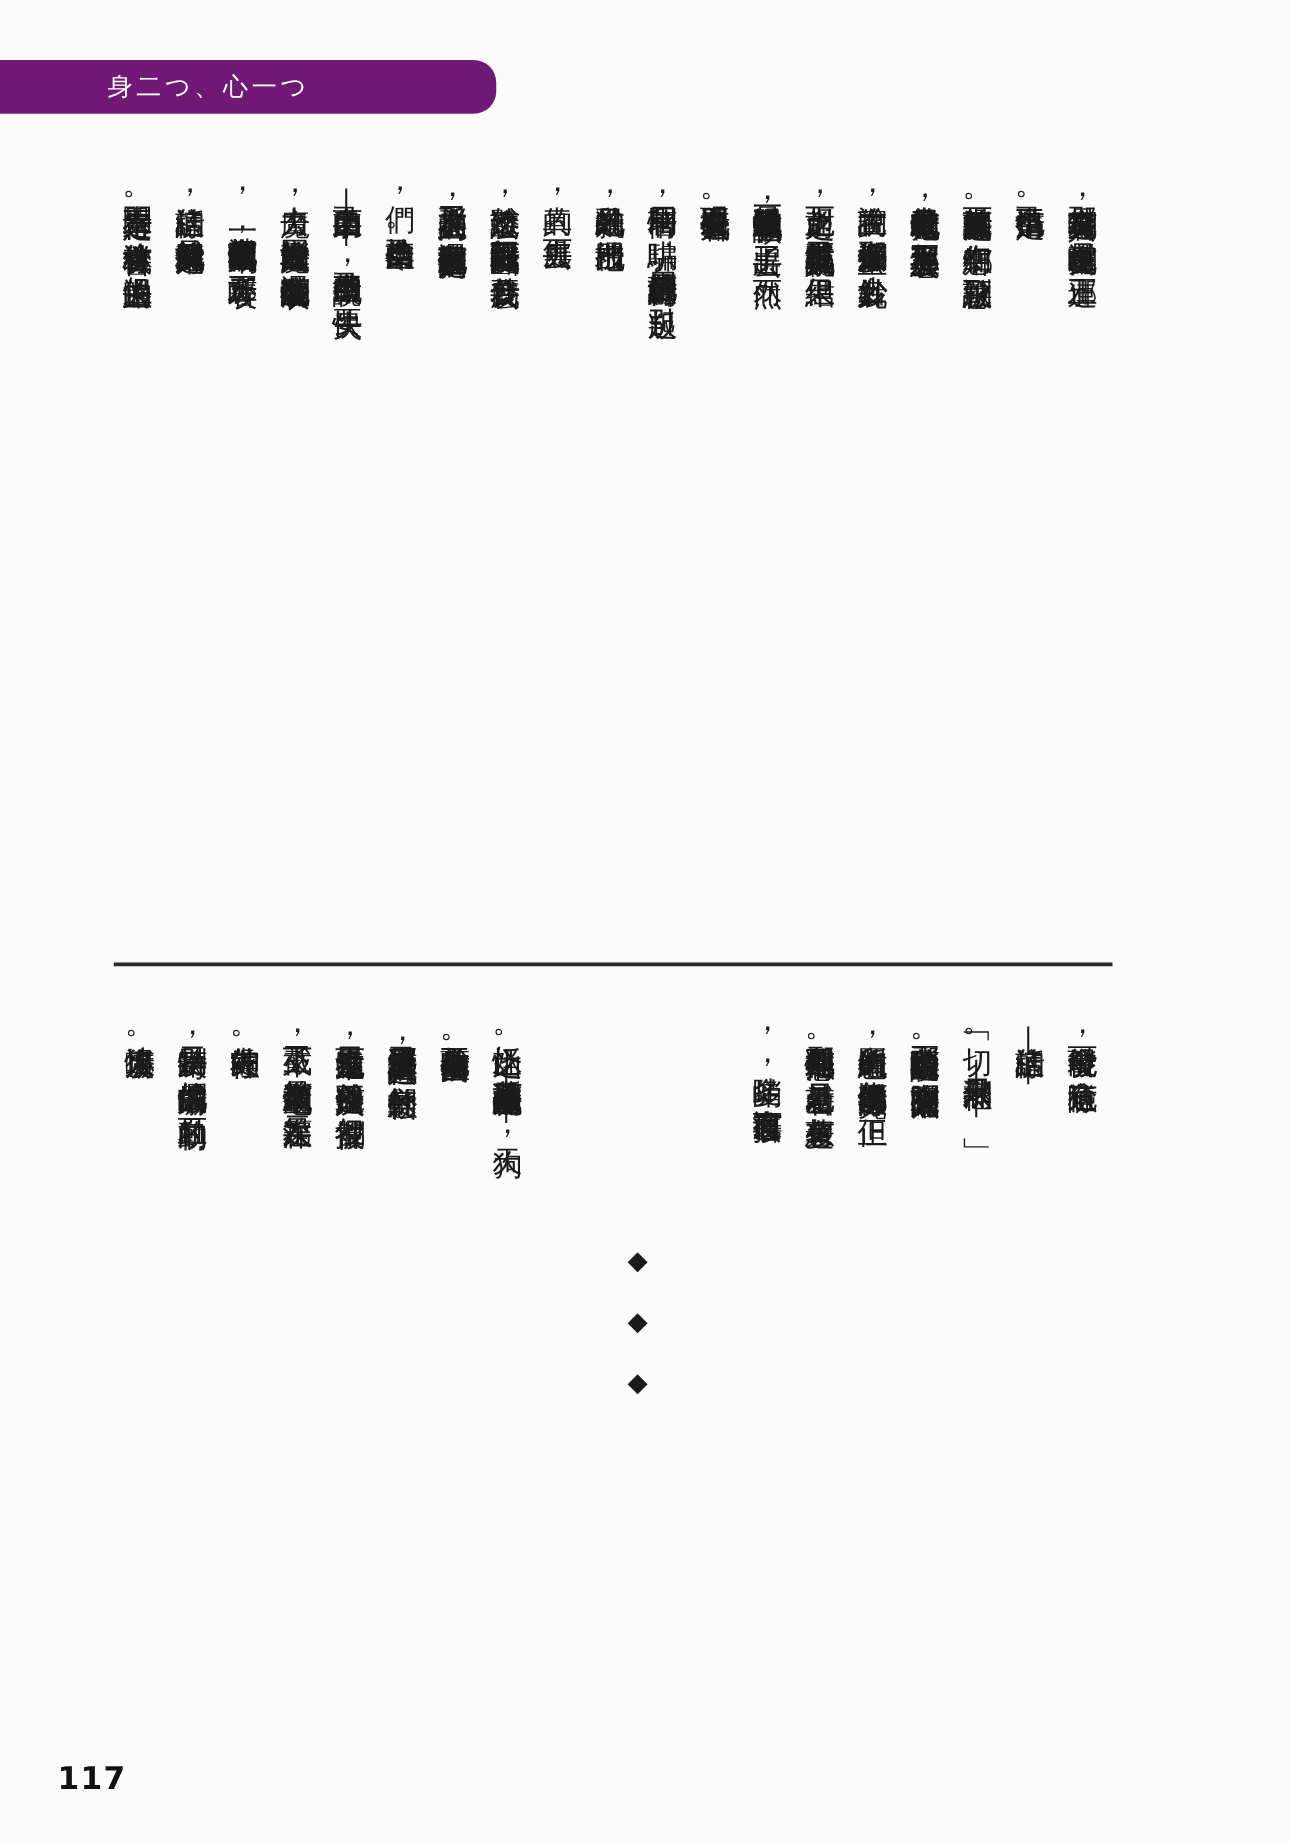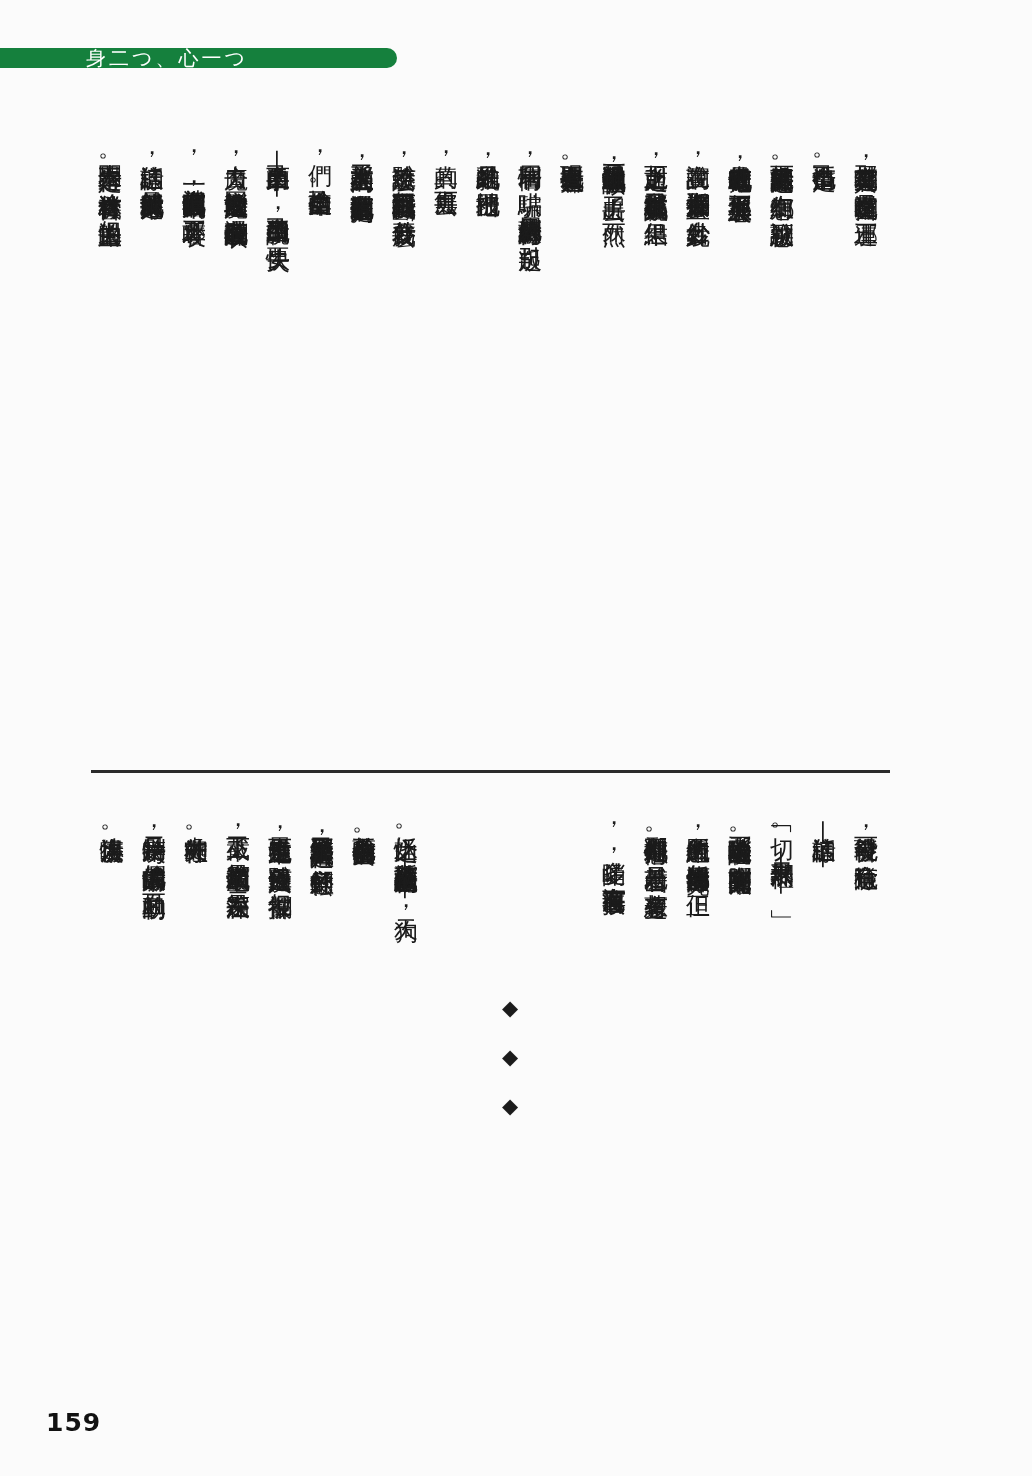--- a/index.html
+++ b/index.html
@@ -15,22 +15,22 @@
     background: #fbfbfb;
     overflow: hidden;
     color: #1b1b1b;
   }
   
   .banner {
     position: absolute;
     left: 0;
     top: 48px;
     width: 397px;
-    height: 20px;
-    background: #15803d;
+    height: 43px;
+    background: #701a75;
     border-radius: 0 18px 18px 0;
     display: flex;
     align-items: center;
   }
   .banner-title {
     color: #ffffff;
     font-size: 20px;
     letter-spacing: 3px;
     padding-left: 86px;
     white-space: nowrap;
@@ -128,15 +128,15 @@
     <p class="tcol">妖怪之山。有著被稱為護法或魔緣的生物——天狗，</p>
     <p class="tcol">趁著鬼不在時擅自信仰的山。</p>
     <p class="tcol">這已經是正邪第三次嘗試潛入這裡了，卻意外的輕鬆</p>
     <p class="tcol">畢竟這可是在逃跑中，雖然曾入侵過兩次，但都被攔</p>
     <p class="tcol">截了下來，第一次是在河童們的領地，第二次是在深</p>
     <p class="tcol">處的守矢神社。</p>
     <p class="tcol">特別是第二次時，他們的戒備嚴的嚇人，而且初動的</p>
     <p class="tcol">速度快得嚇人。</p>
   </div>
 
-  <div class="page-number">159</div>
+  <div class="page-number">117</div>
 
 </div>
 
 </body></html>

